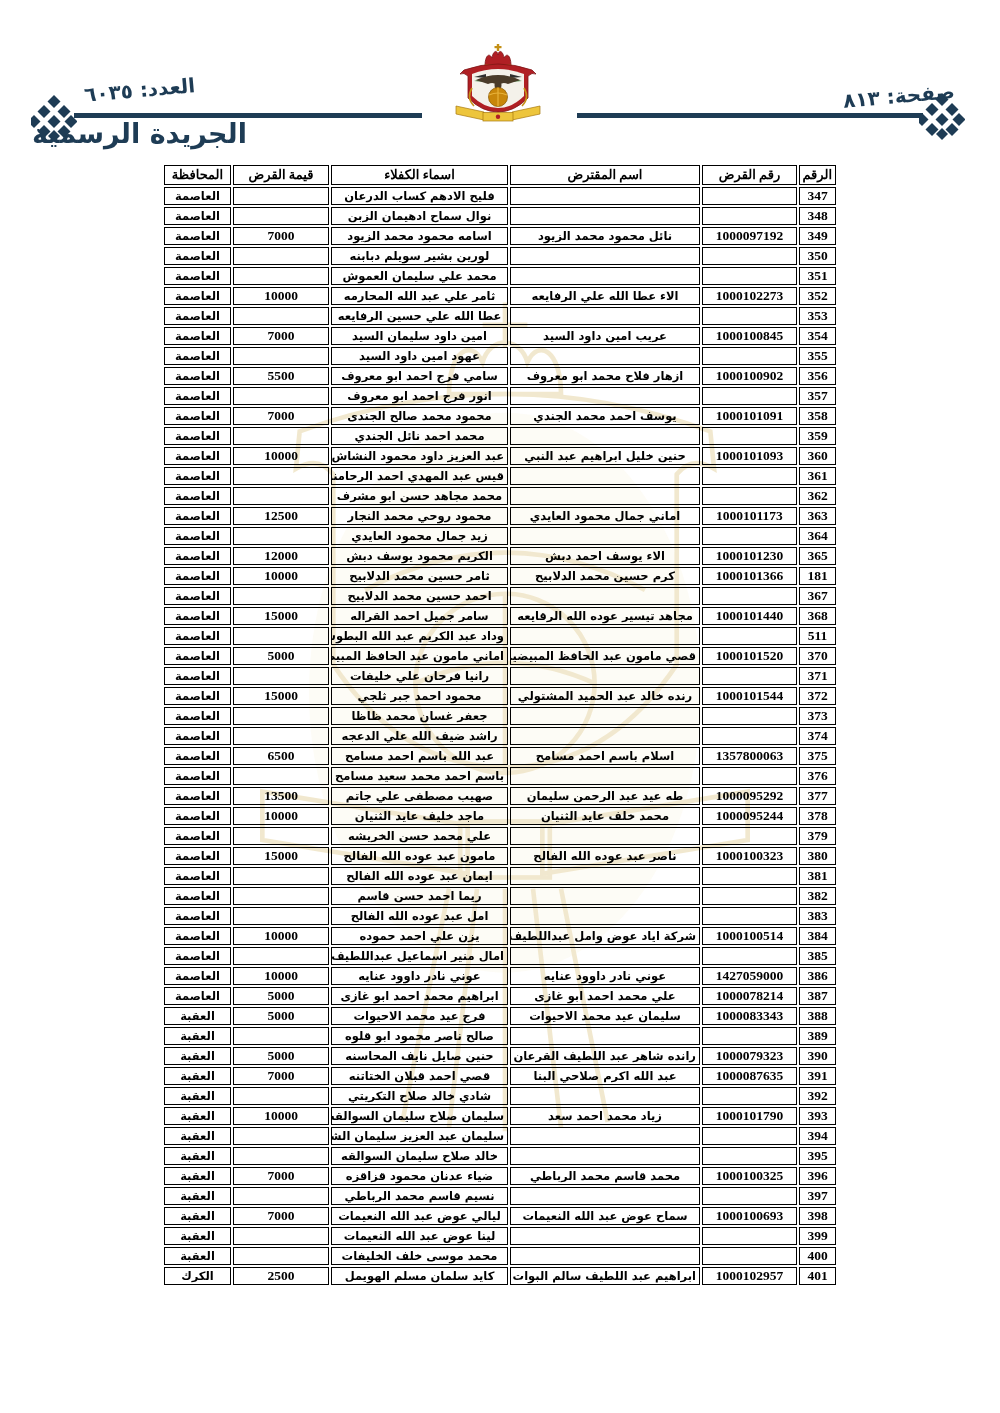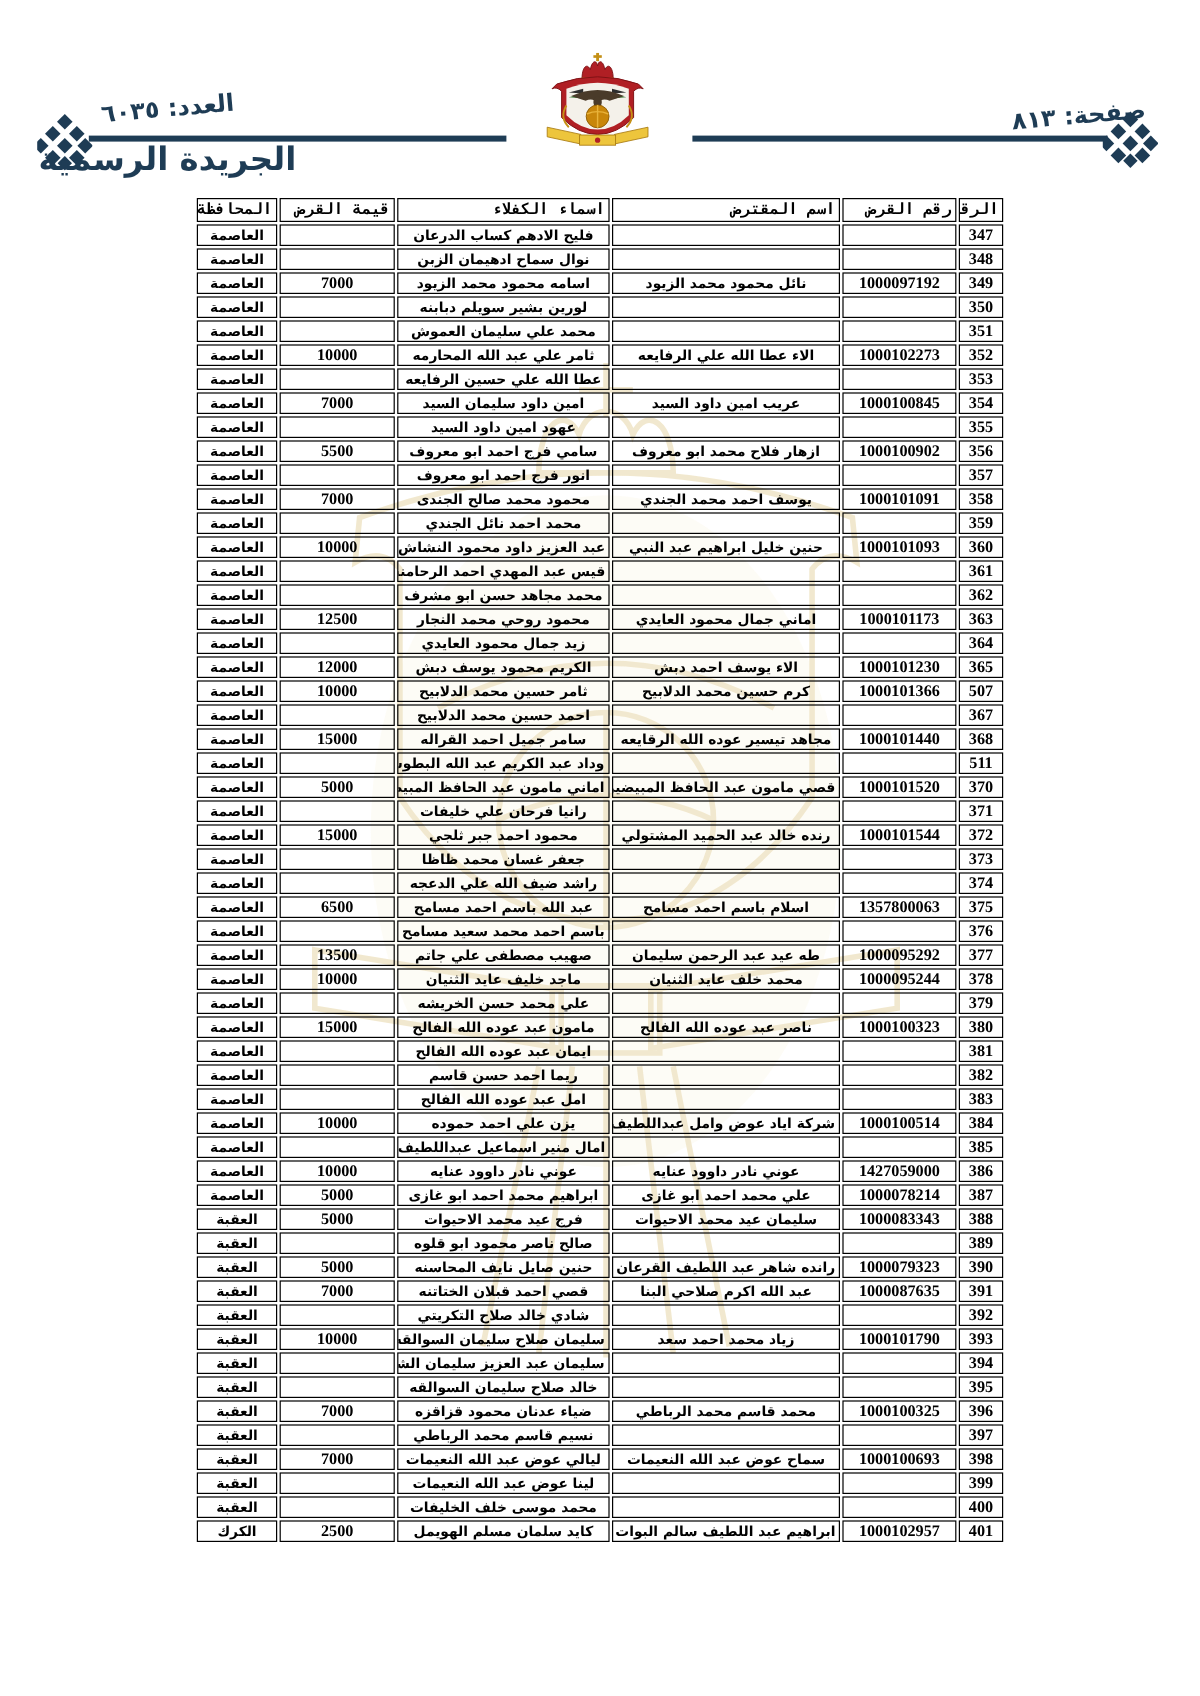--- a/index.html
+++ b/index.html
@@ -60,22 +60,21 @@
     text-align:center;
     vertical-align:middle;
     overflow:hidden;
     white-space:nowrap;
     padding:0 3px;
     line-height:1.05;
   }
   .loans-table th{
     height:20px;
     font-size:13px;font-weight:bold;color:#000;
-    font-family:Liberation Mono, monospace;
-    text-align:right;
+    font-family:Liberation Serif, serif;
   }
   .loans-table td{height:18px;}
   td.col-no,td.col-loan,td.col-amount{
     font-family:"Liberation Serif",serif;
     font-weight:bold;font-size:13.5px;color:#000;
   }
   td.col-borrower,td.col-guarantor,td.col-gov{
     font-family:"DejaVu Sans",sans-serif;
     font-weight:bold;font-size:11.5px;color:#000;
   }
@@ -326,21 +325,21 @@
         </tr>
         <tr>
           <td class="col-no">365</td>
           <td class="col-loan">1000101230</td>
           <td class="col-borrower">الاء يوسف احمد دبش</td>
           <td class="col-guarantor">الكريم محمود يوسف دبش</td>
           <td class="col-amount">12000</td>
           <td class="col-gov">العاصمة</td>
         </tr>
         <tr>
-          <td class="col-no">507</td>
+          <td class="col-no">181</td>
           <td class="col-loan">1000101366</td>
           <td class="col-borrower">كرم حسين محمد الدلابيح</td>
           <td class="col-guarantor">ثامر حسين محمد الدلابيح</td>
           <td class="col-amount">10000</td>
           <td class="col-gov">العاصمة</td>
         </tr>
         <tr>
           <td class="col-no">367</td>
           <td class="col-loan"></td>
           <td class="col-borrower"></td>

